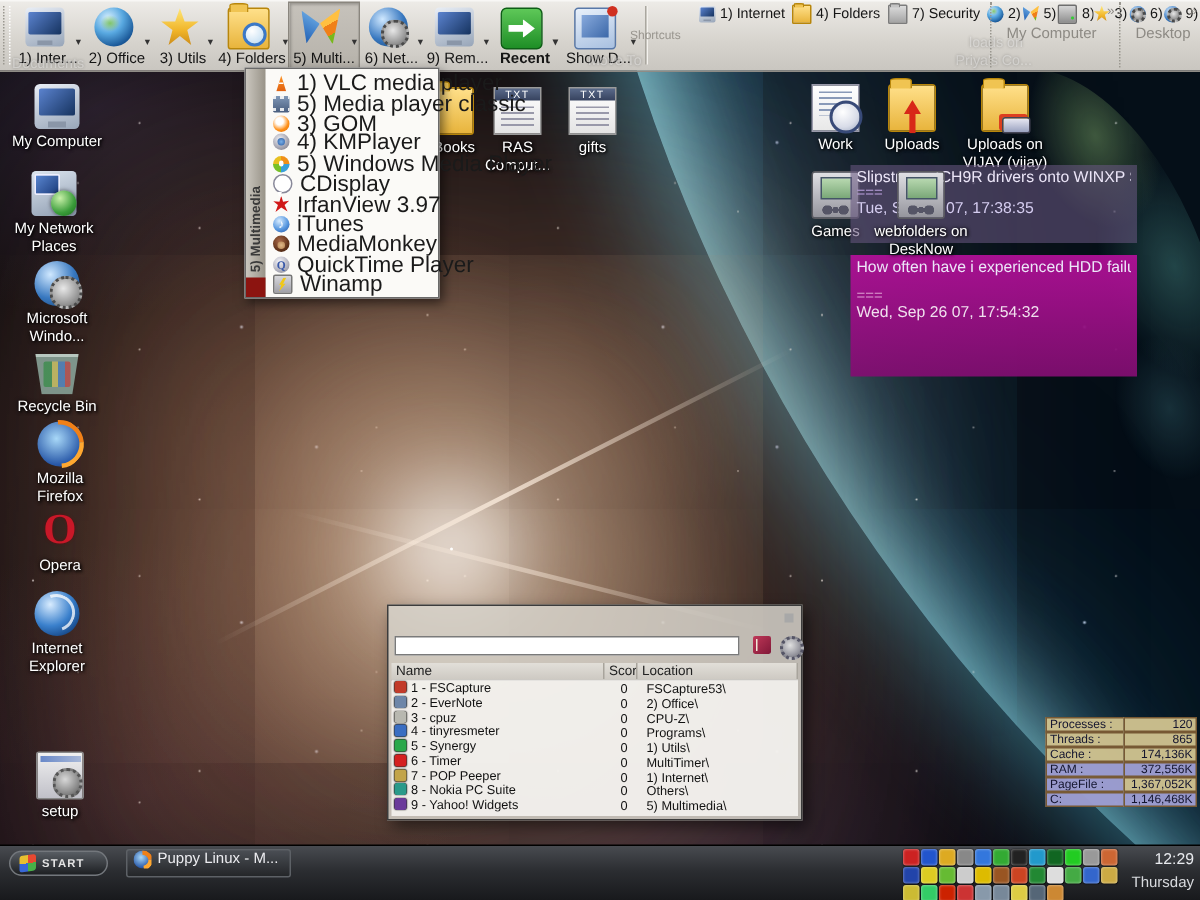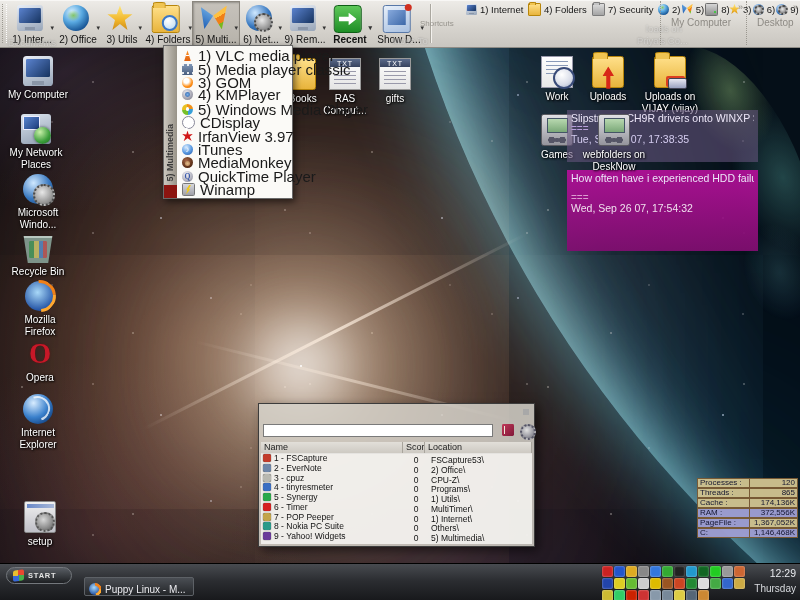--- a/index.html
+++ b/index.html
@@ -244,23 +244,23 @@
   .rm-tan{background:#cfc28f;}
   .rm-lav{background:#9e9ed2;}
 
   
   #taskbar{position:absolute;left:0;top:563px;width:800px;height:37px;z-index:60;
     background:linear-gradient(#484b50,#2b2d31 45%,#17181b);border-top:1px solid #000;}
   #start-btn{position:absolute;left:6px;top:3px;width:66px;height:17px;border-radius:9px;
     border:1px solid #73777c;background:linear-gradient(#585d63,#1d1f22);
     display:flex;align-items:center;gap:4px;padding-left:6px;box-sizing:border-box;cursor:pointer;}
   #start-btn span{font-size:7.5px;font-weight:bold;color:#e4e4e4;letter-spacing:.8px;}
-  .task-btn{position:absolute;left:84px;top:13px;width:110px;height:19px;border-radius:2px;
+  .task-btn{position:absolute;left:84px;top:2px;width:110px;height:19px;border-radius:2px;
     border:1px solid #5d6166;background:linear-gradient(#4a4e54,#242629);
-    display:flex;align-items:flex-end;gap:4px;padding-left:4px;box-sizing:border-box;cursor:pointer;}
+    display:flex;align-items:flex-start;gap:4px;padding-left:4px;box-sizing:border-box;cursor:pointer;}
   .task-btn span{font-size:10px;color:#ececf0;white-space:nowrap;overflow:hidden;}
   #tray{position:absolute;right:50px;top:2px;width:148px;display:flex;flex-wrap:wrap;gap:1px;}
   .tray-ic{width:11px;height:11px;border-radius:2px;cursor:pointer;
     box-shadow:inset 0 0 2px rgba(255,255,255,.55),0 0 1px #000;}
   #clock{position:absolute;right:4px;top:3px;width:44px;text-align:right;cursor:default;}
   #clock .tm{font-size:10.5px;color:#e8eaee;}
   #clock .dy{font-size:10px;color:#d8dade;margin-top:4px;}
 </style>
 </head>
 <body>

